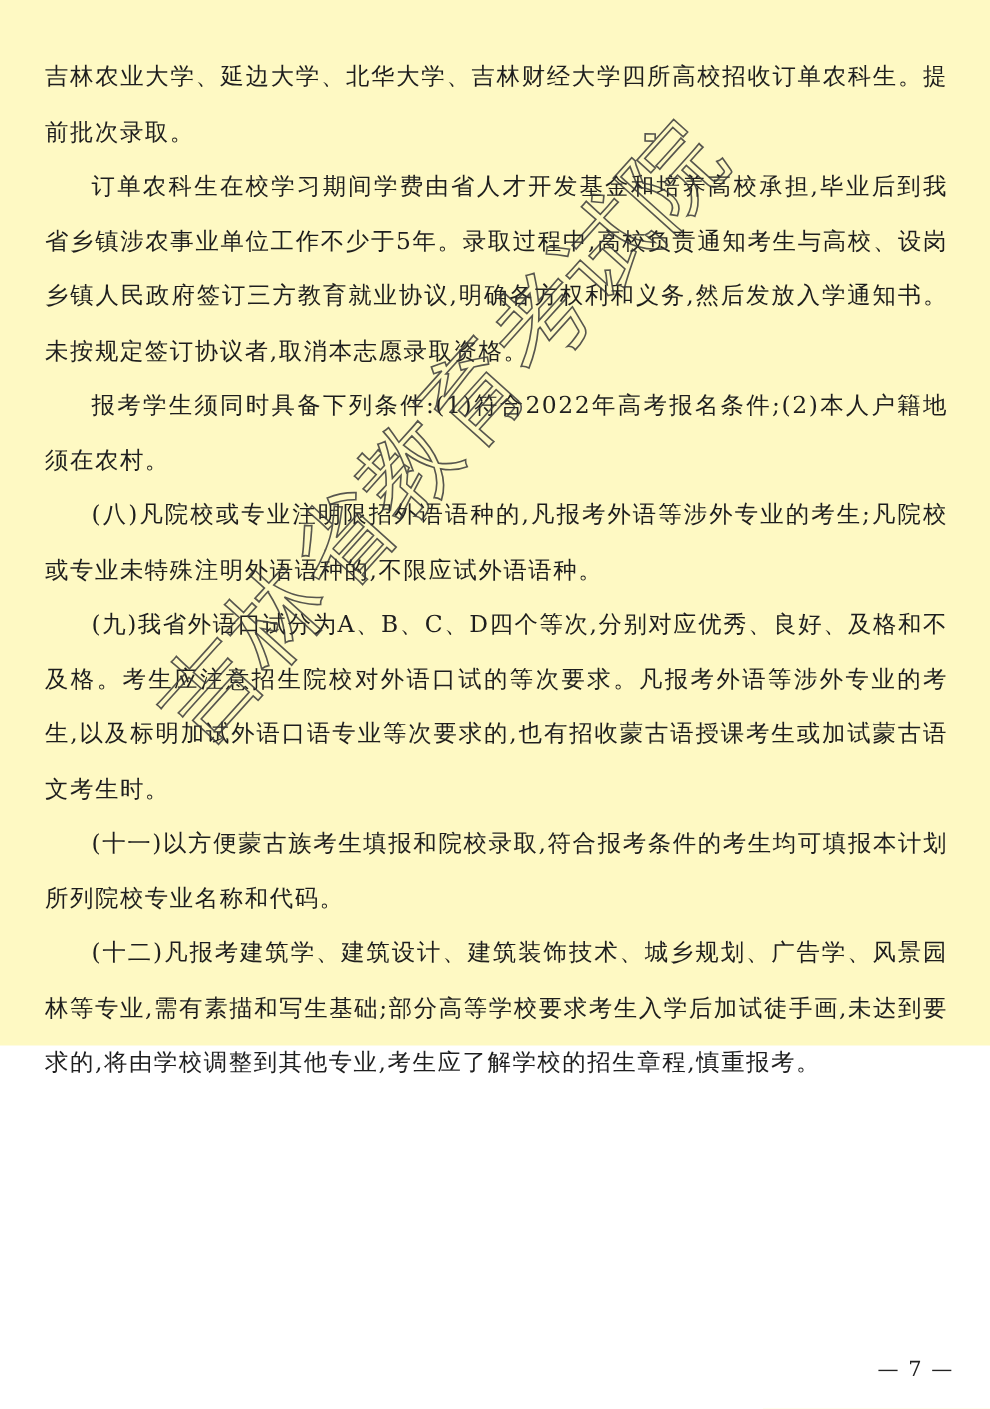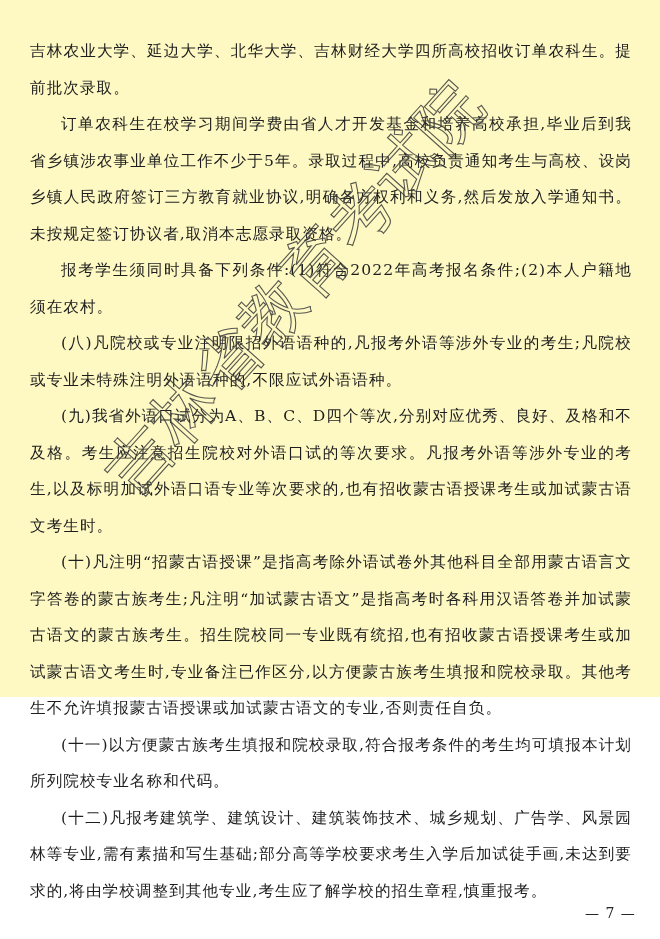--- a/index.html
+++ b/index.html
@@ -69,21 +69,20 @@
 </head>
 <body>
 
 <div class="page">
   <div class="content">
     <p>吉林农业大学、延边大学、北华大学、吉林财经大学四所高校招收订单农科生。提前批次录取。</p>
     <p class="indent">订单农科生在校学习期间学费由省人才开发基金和培养高校承担,毕业后到我省乡镇涉农事业单位工作不少于5年。录取过程中,高校负责通知考生与高校、设岗乡镇人民政府签订三方教育就业协议,明确各方权利和义务,然后发放入学通知书。未按规定签订协议者,取消本志愿录取资格。</p>
     <p class="indent">报考学生须同时具备下列条件:(1)符合2022年高考报名条件;(2)本人户籍地须在农村。</p>
     <p class="indent">(八)凡院校或专业注明限招外语语种的,凡报考外语等涉外专业的考生;凡院校或专业未特殊注明外语语种的,不限应试外语语种。</p>
     <p class="indent">(九)我省外语口试分为A、B、C、D四个等次,分别对应优秀、良好、及格和不及格。考生应注意招生院校对外语口试的等次要求。凡报考外语等涉外专业的考生,以及标明加试外语口语专业等次要求的,也有招收蒙古语授课考生或加试蒙古语文考生时。</p>
-    <p class="indent">(十)凡注明“招蒙古语授课”是指高考除外语试卷外其他科目全部用蒙古语言文字答卷的蒙古族考生;凡注明“加试蒙古语文”是指高考时各科用汉语答卷并加试蒙古语文的蒙古族考生。招生院校同一专业既有统招,也有招收蒙古语授课考生或加试蒙古语文考生时,专业备注已作区分,以方便蒙古族考生填报和院校录取。其他考生不允许填报蒙古语授课或加试蒙古语文的专业,否则责任自负。</p>
     <p class="indent">(十一)以方便蒙古族考生填报和院校录取,符合报考条件的考生均可填报本计划所列院校专业名称和代码。</p>
     <p class="indent">(十二)凡报考建筑学、建筑设计、建筑装饰技术、城乡规划、广告学、风景园林等专业,需有素描和写生基础;部分高等学校要求考生入学后加试徒手画,未达到要求的,将由学校调整到其他专业,考生应了解学校的招生章程,慎重报考。</p>
 
   </div>
 
   <div class="watermark">吉林省教育考试院</div>
 
   <div class="page-number">— 7 —</div>
 </div>
 

